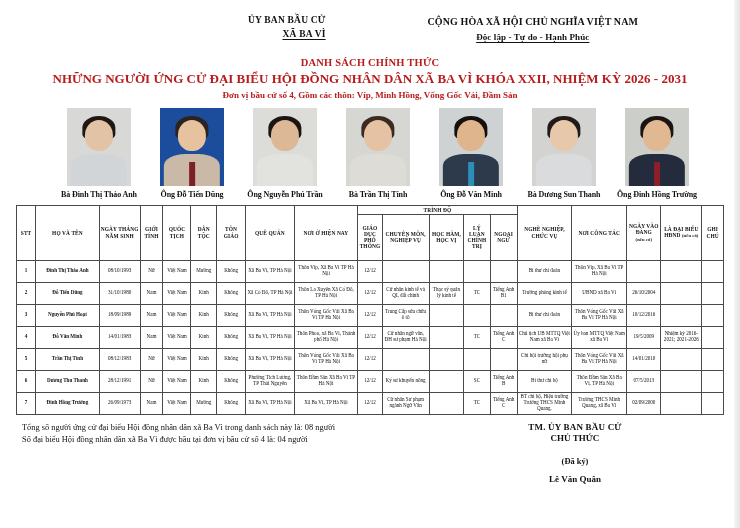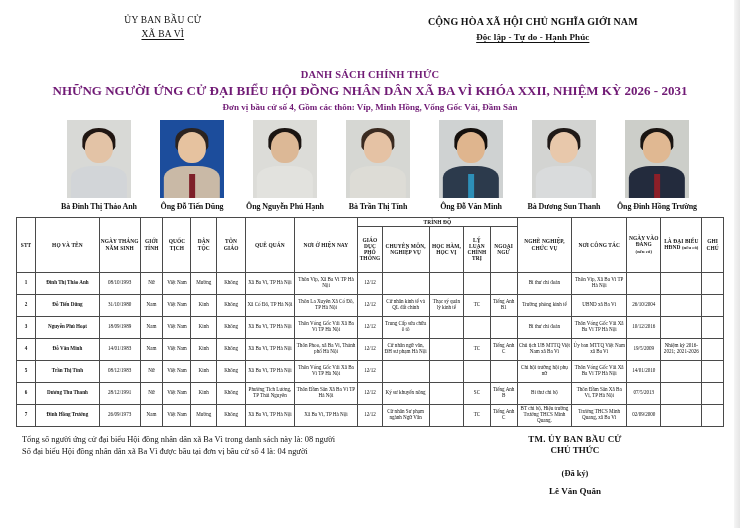--- a/index.html
+++ b/index.html
@@ -19,23 +19,23 @@
     position: relative;
   }
 
   
   .header-row {
     display: flex;
     padding: 14px 0 4px 0;
   }
   .hdr-left {
     width: 44%;
-    text-align: center;
+    text-align: right;
     font-size: 9.5px;
-    font-weight: normal;
+    font-weight: bold;
     line-height: 1.45;
     letter-spacing: .2px;
   }
   .hdr-left .l2 { text-decoration: underline; text-underline-offset: 2px; }
   .hdr-right {
     width: 56%;
     text-align: center;
     font-size: 10px;
     font-weight: bold;
     line-height: 1.5;
@@ -45,22 +45,22 @@
     font-size: 9px;
     font-weight: bold;
     display: inline-block;
     text-decoration: underline;
     text-underline-offset: 2px;
     margin-top: 1px;
   }
 
   .title-block {
     text-align: center;
-    color: #701a75;
-    margin-top: 20px;
+    color: #b91c1c;
+    margin-top: 8px;
   }
   .title-block .t1 { font-size: 10.5px; font-weight: bold; letter-spacing: .2px; }
   .title-block .t2 { font-size: 13px; font-weight: bold; margin-top: 3px; letter-spacing: 0px;}
   .title-block .t3 { font-size: 9px; font-weight: bold; margin-top: 3px; }
 
   
   .photo-strip {
     display: flex;
     justify-content: space-between;
     padding: 8px 42px 0 42px;
@@ -155,21 +155,21 @@
 <body>
 
 <div class="page">
 
   <div class="header-row">
     <div class="hdr-left">
       <div class="l1">ỦY BAN BẦU CỬ</div>
       <div class="l2">XÃ BA VÌ</div>
     </div>
     <div class="hdr-right">
-      <div>CỘNG HÒA XÃ HỘI CHỦ NGHĨA GIỚI NAM</div>
+      <div>CỘNG HÒA XÃ HỘI CHỦ NGHĨA VIỆT NAM</div>
       <div class="sub">Độc lập - Tự do -  Hạnh Phúc</div>
     </div>
   </div>
 
   <div class="title-block">
     <div class="t1">DANH SÁCH CHÍNH THỨC</div>
     <div class="t2">NHỮNG NGƯỜI ỨNG CỬ ĐẠI BIỂU HỘI ĐỒNG NHÂN DÂN XÃ BA VÌ KHÓA XXII, NHIỆM KỲ 2026 - 2031</div>
     <div class="t3">Đơn vị bầu cử số 4, Gồm các thôn: Víp, Minh Hồng, Vổng Gốc Vải, Đầm Sản</div>
   </div>
 
@@ -196,21 +196,21 @@
       <div class="cand-name">Ông Đỗ Tiến Dũng</div>
     </div>
 
     <div class="cand">
       <div class="photo">
         <div class="bg" style="background:#dcdcd8"></div>
         <div class="hair" style="background:#1b1512"></div>
         <div class="head" style="background:#dcb896"></div>
         <div class="body" style="background:#e2e2de"></div>
       </div>
-      <div class="cand-name">Ông Nguyễn Phú Hạnh</div>
+      <div class="cand-name">Ông Nguyễn Phú Trần</div>
     </div>
 
     <div class="cand">
       <div class="photo">
         <div class="bg" style="background:#d6d7d3"></div>
         <div class="hair" style="background:#3a2a20"></div>
         <div class="head" style="background:#e5c2a4"></div>
         <div class="body" style="background:#dddcd6"></div>
       </div>
       <div class="cand-name">Bà Trần Thị Tính</div>

